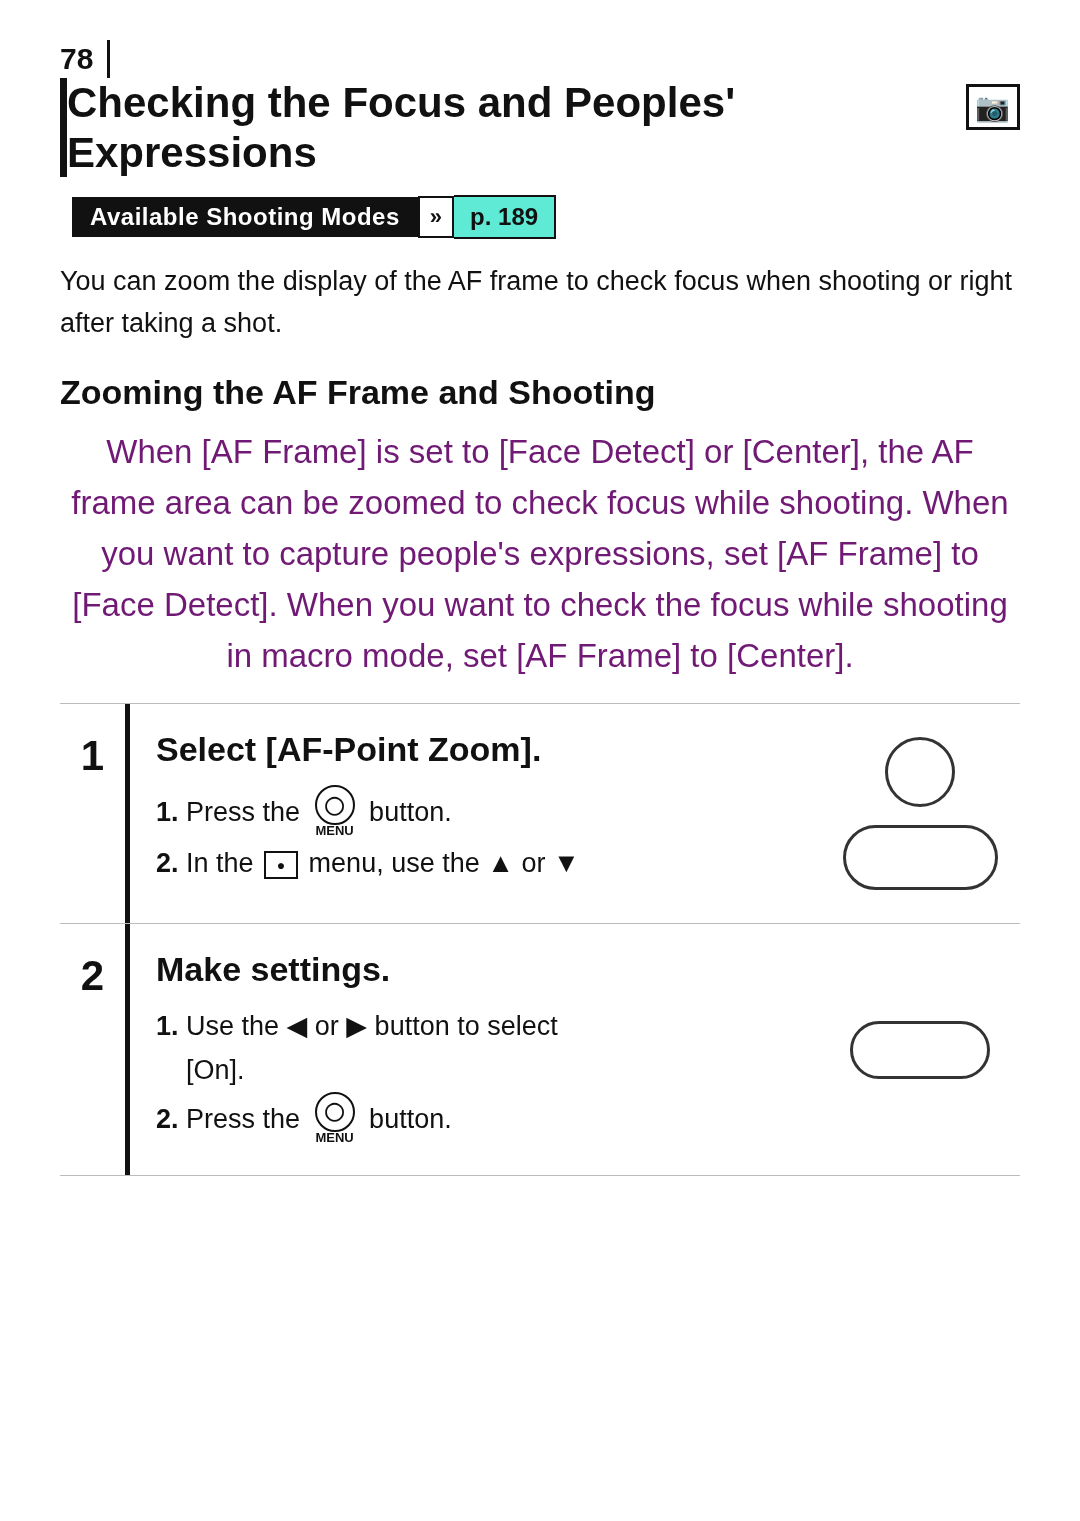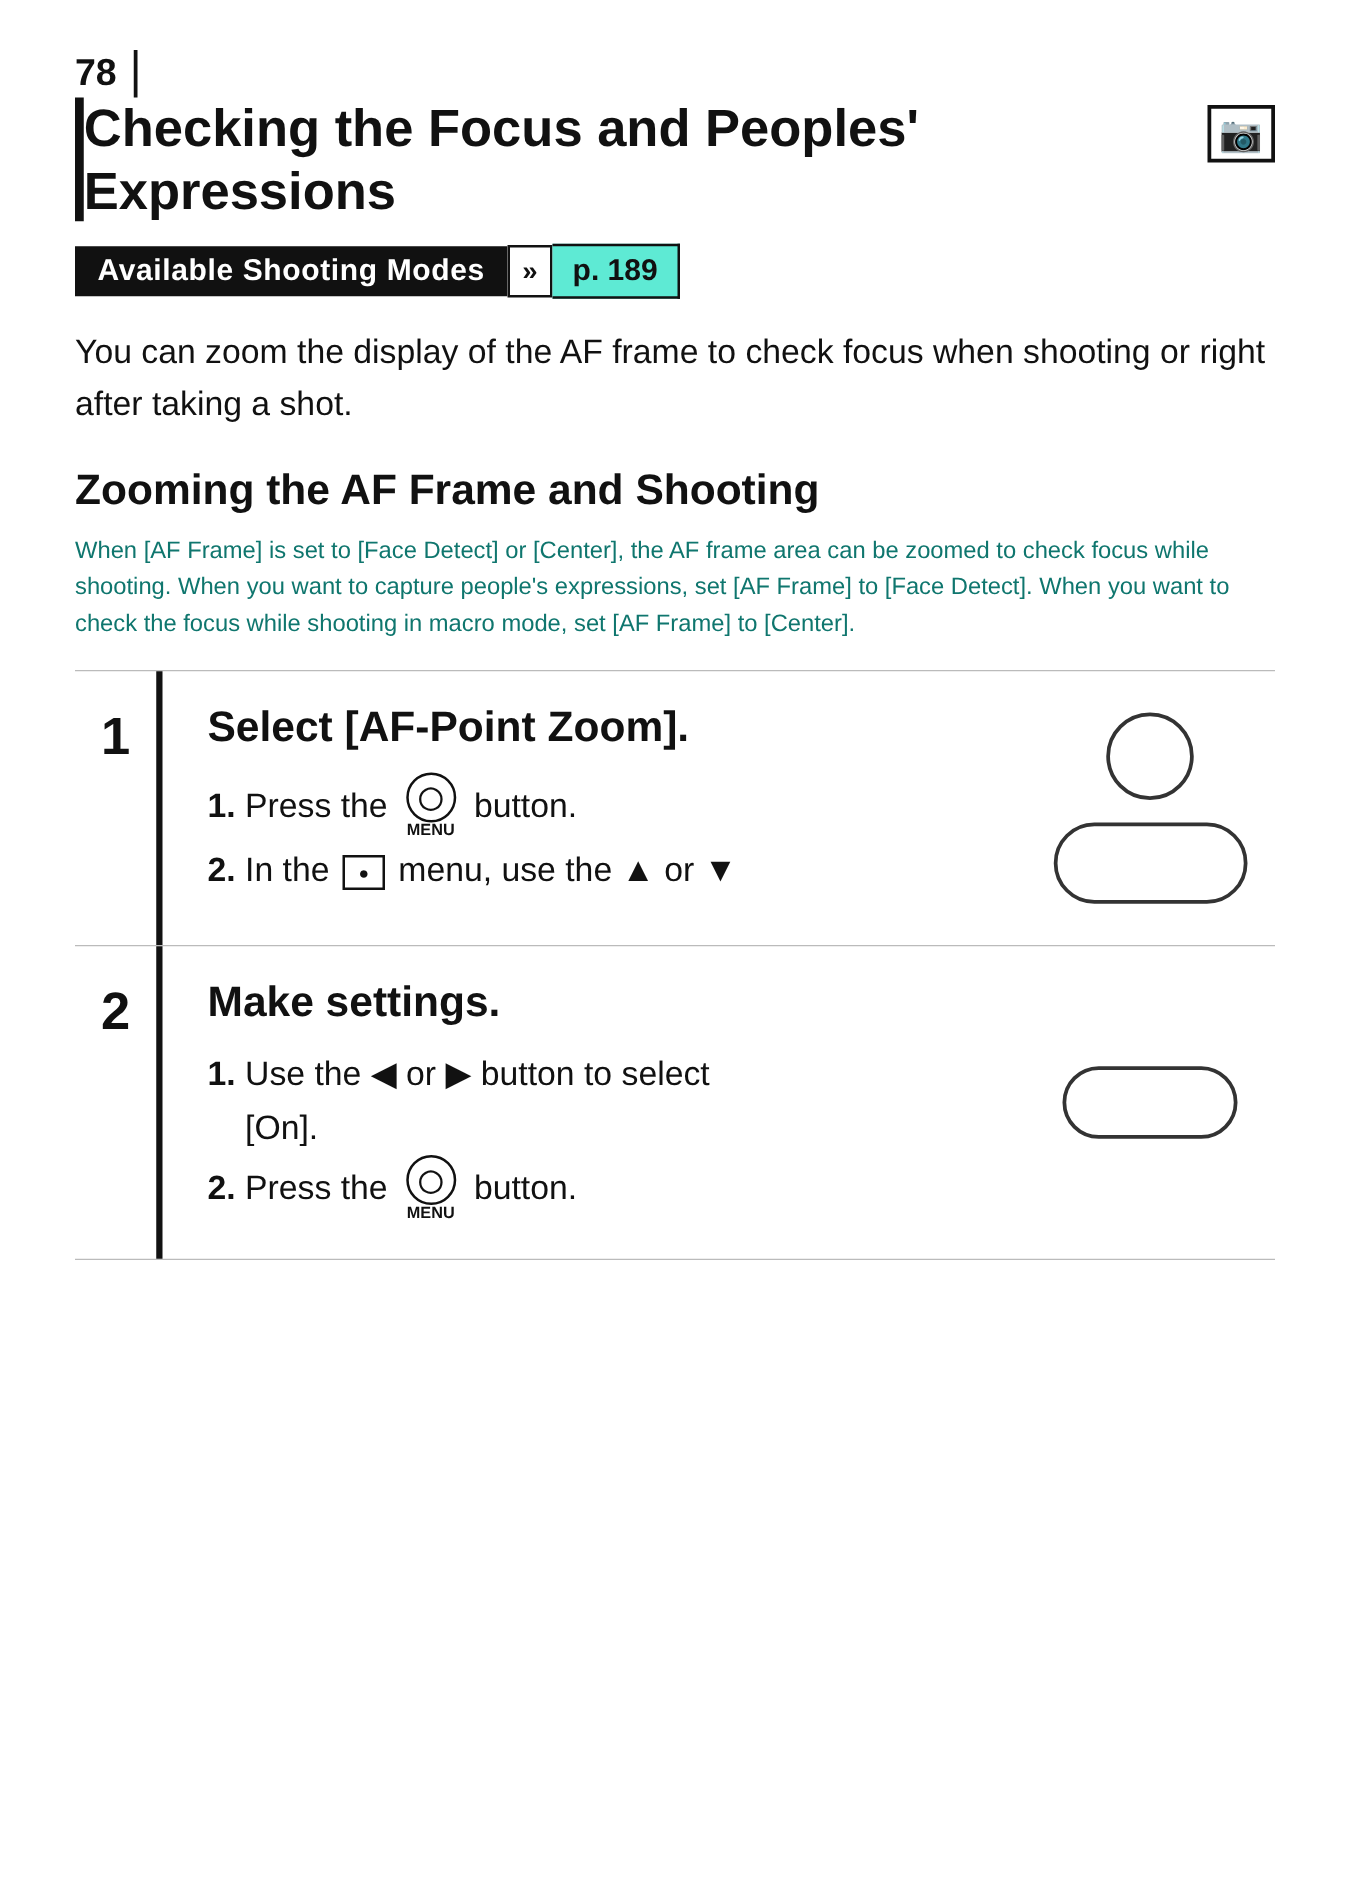--- a/index.html
+++ b/index.html
@@ -80,20 +80,21 @@
       margin-left: 0;
     }
 
     .shooting-modes-label {
       background: #111;
       color: #fff;
       font-size: 24px;
       font-weight: bold;
       padding: 6px 18px;
       letter-spacing: 0.5px;
+      margin-left: 12px;
     }
 
     .shooting-modes-arrows {
       background: #fff;
       border: 2px solid #111;
       color: #111;
       font-size: 22px;
       font-weight: bold;
       padding: 6px 10px;
       margin-left: 0;
@@ -120,24 +121,25 @@
     
     .section-heading {
       font-size: 34px;
       font-weight: 900;
       color: #111;
       margin-bottom: 14px;
     }
 
     
     .description-text {
-      font-size: 19px;
-      color: #0f766e;
+      font-size: 33px;
+      color: #701a75;
       line-height: 1.55;
       margin-bottom: 22px;
+      text-align: center;
     }
 
     
     .step-container {
       display: flex;
       align-items: stretch;
       border-top: 1.5px solid #bbb;
       margin-bottom: 0;
       min-height: 220px;
     }
@@ -153,21 +155,21 @@
     }
 
     .step-number {
       font-size: 42px;
       font-weight: 900;
       color: #111;
     }
 
     .step-content-col {
       flex: 1;
-      padding: 26px 24px 26px 36px;
+      padding: 26px 24px 26px 26px;
       display: flex;
       flex-direction: column;
     }
 
     .step-title {
       font-size: 34px;
       font-weight: 900;
       color: #111;
       margin-bottom: 16px;
     }

